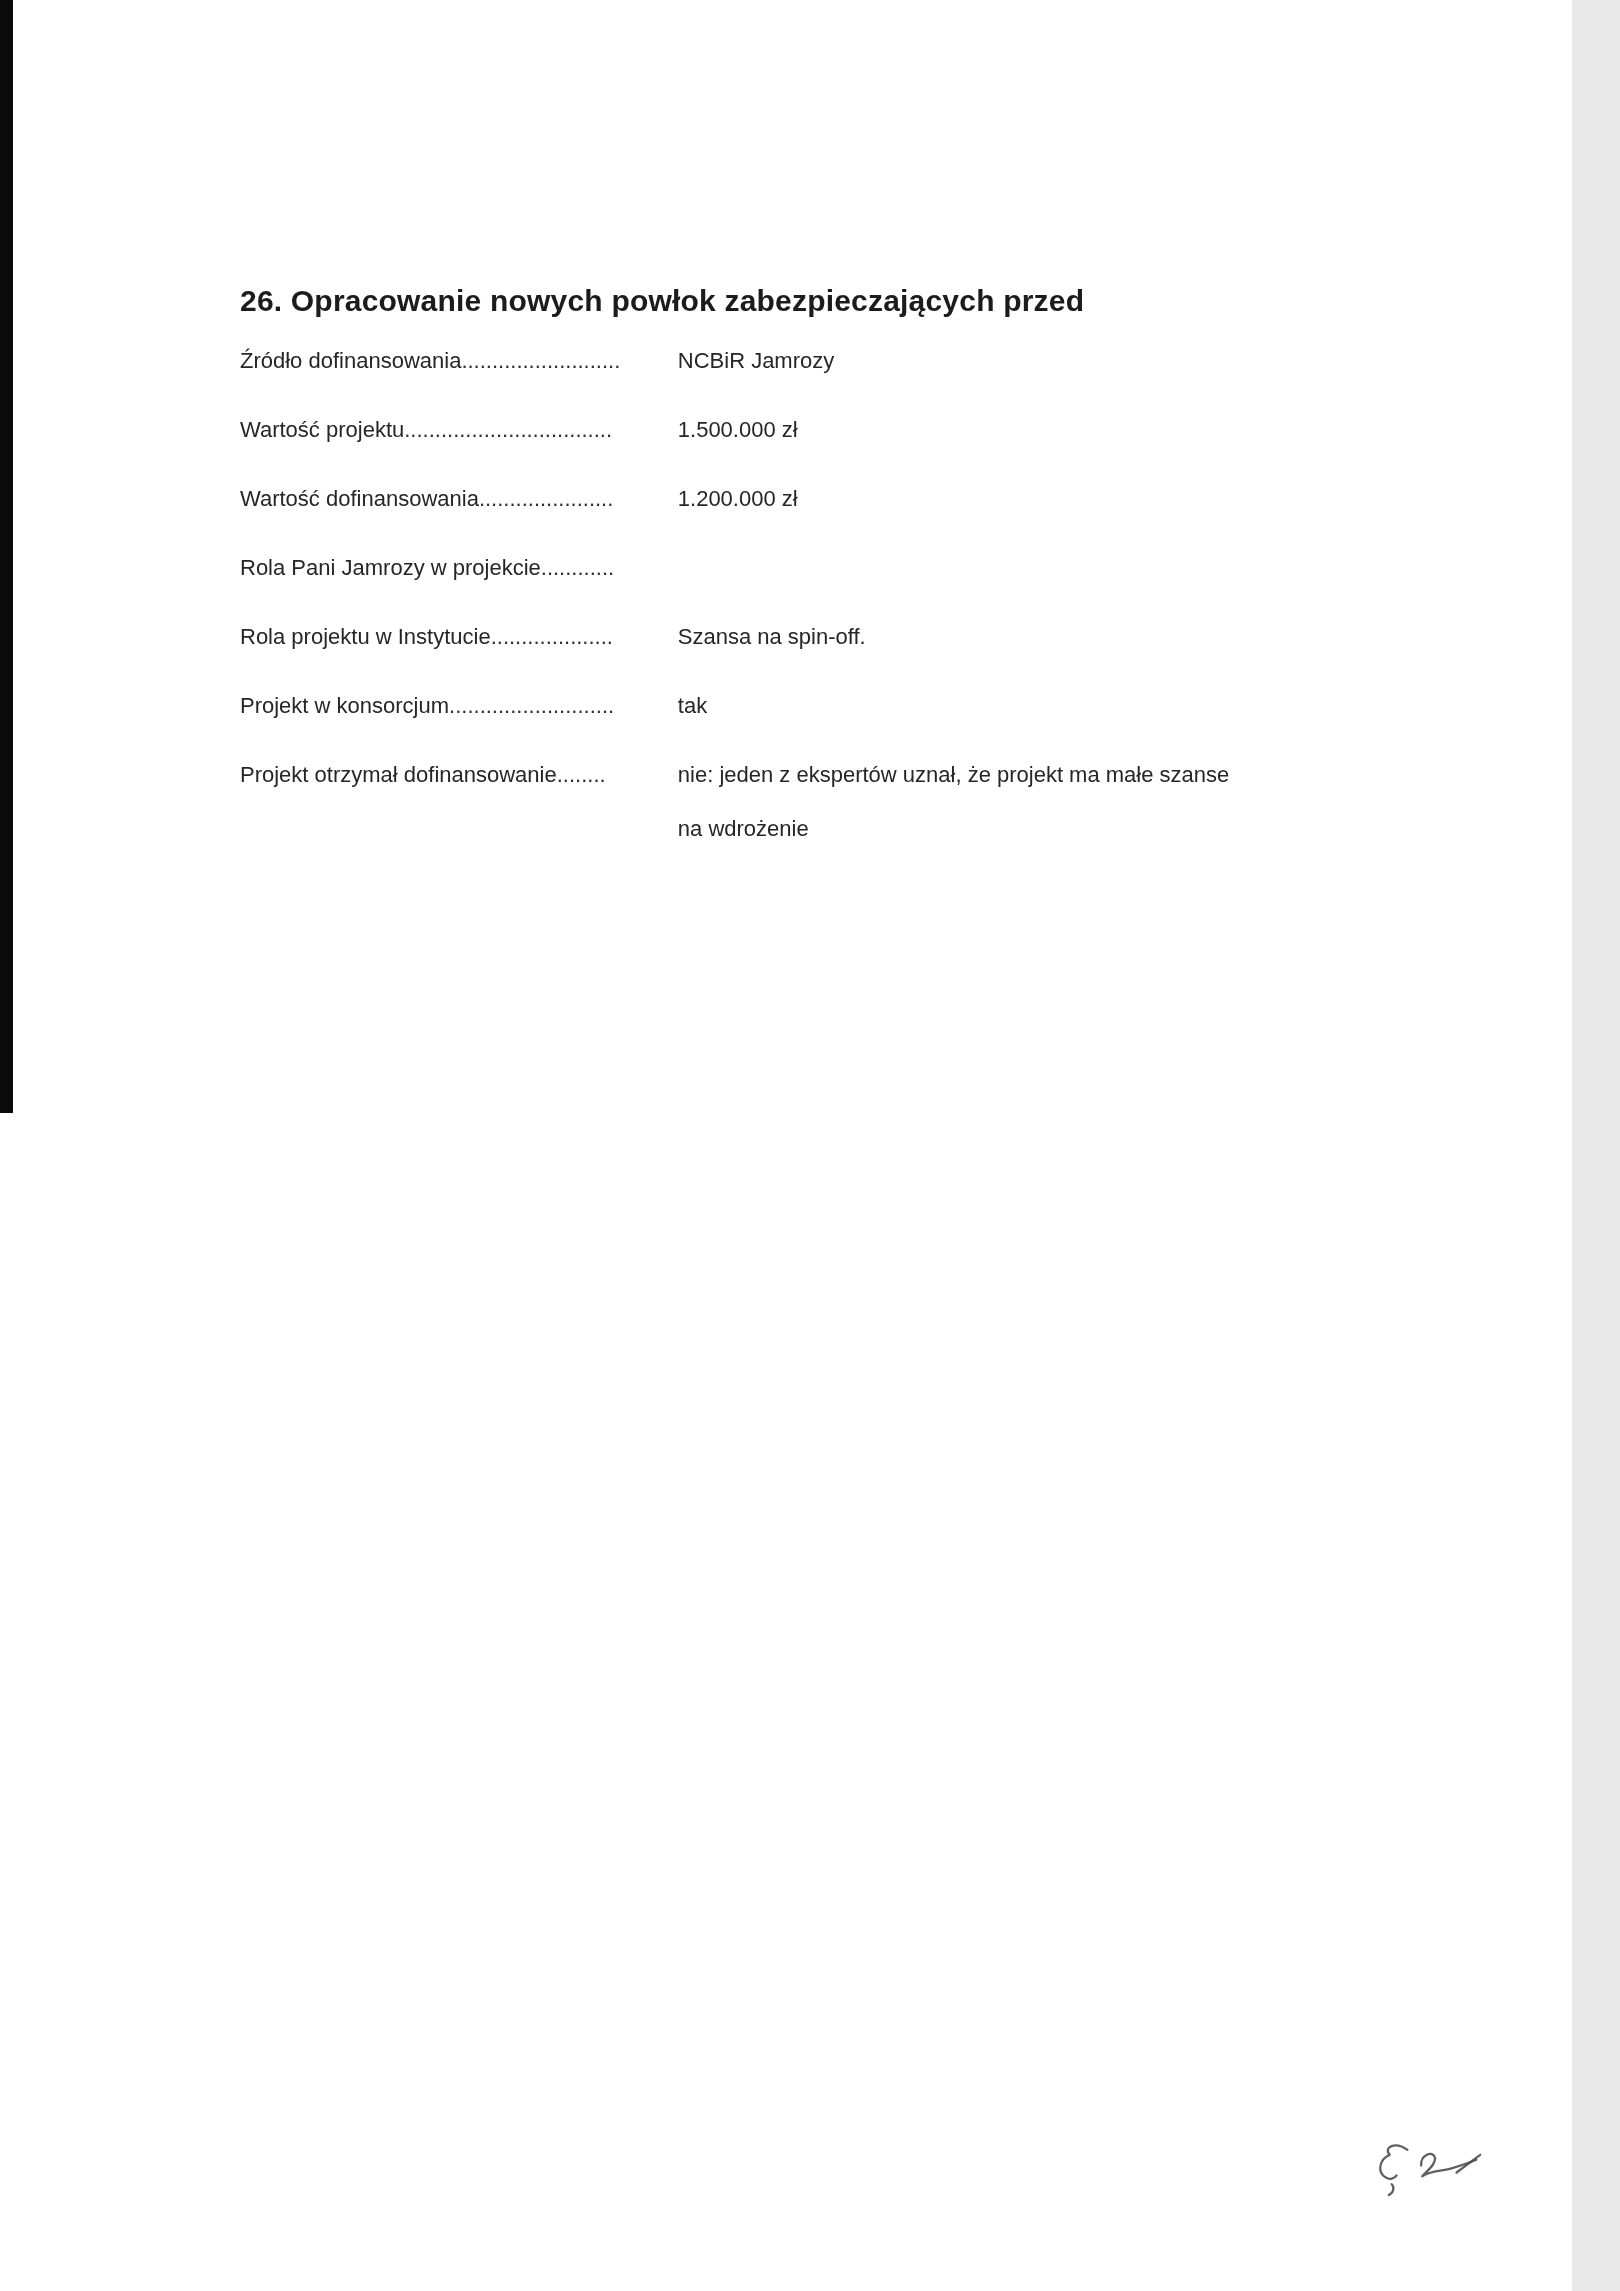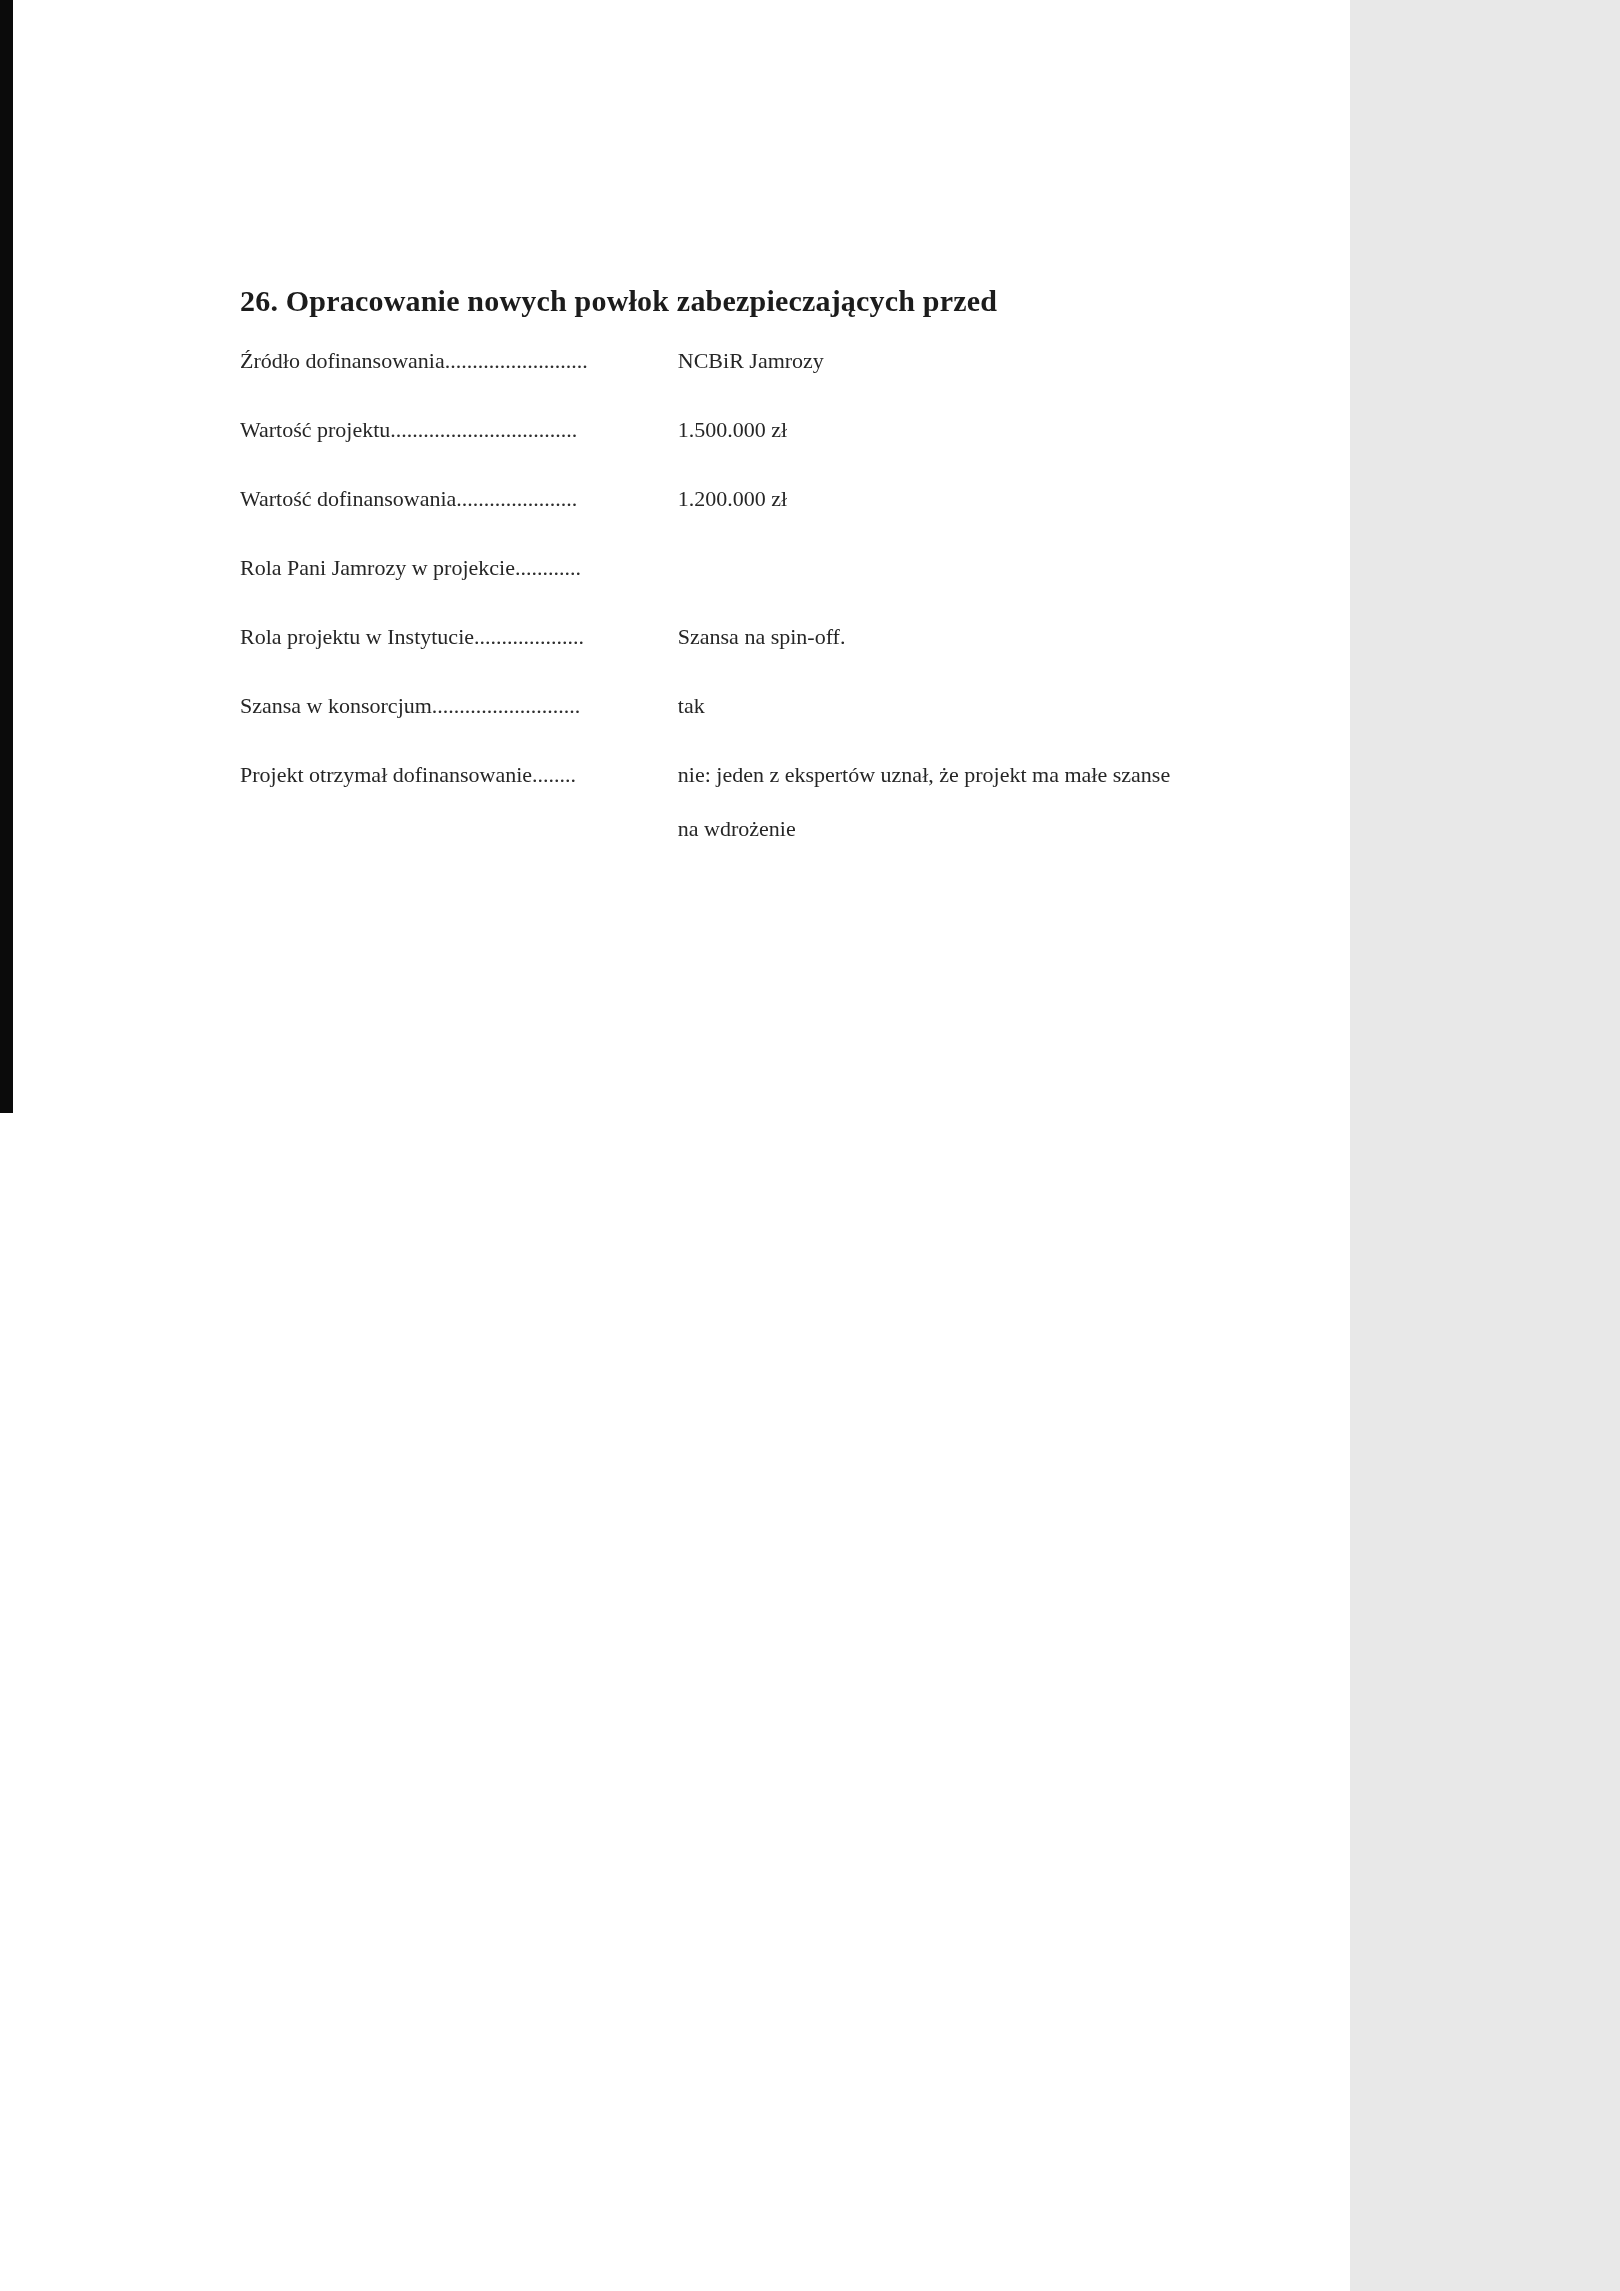--- a/index.html
+++ b/index.html
@@ -1,20 +1,20 @@
 <!DOCTYPE html>
 <html lang="pl"><head>
 <meta charset="utf-8">
 <style>
   html,body{margin:0;padding:0;background:#e8e8e8;}
   .page{
     position:relative;
-    width:1350px;height:2292px;
+    width:1572px;height:2292px;
     background:#ffffff;
-    font-family:Liberation Serif, serif;
+    font-family:Liberation Sans, sans-serif;
     color:#242424;
     overflow:hidden;
   }
   
   .scan-bar{
     position:absolute;left:0;top:0;width:12.7px;height:1113px;
     background:#0b0b0b;
   }
   .content{
     position:absolute;left:240px;top:272px;width:1186px;
@@ -93,21 +93,21 @@
       <div class="row">
         <div class="leader">
             <span class="lbl">Rola projektu w Instytucie</span>
             <span class="dots">....................</span>
           </div>
         <div class="val">Szansa na spin-off.</div>
       </div>
 
       <div class="row">
         <div class="leader">
-            <span class="lbl">Szansa w konsorcjum</span>
+            <span class="lbl">Projekt w konsorcjum</span>
             <span class="dots">...........................</span>
           </div>
         <div class="val">tak</div>
       </div>
 
       <div class="row">
         <div class="leader">
             <span class="lbl">Projekt otrzymał dofinansowanie</span>
             <span class="dots">........</span>
           </div>

